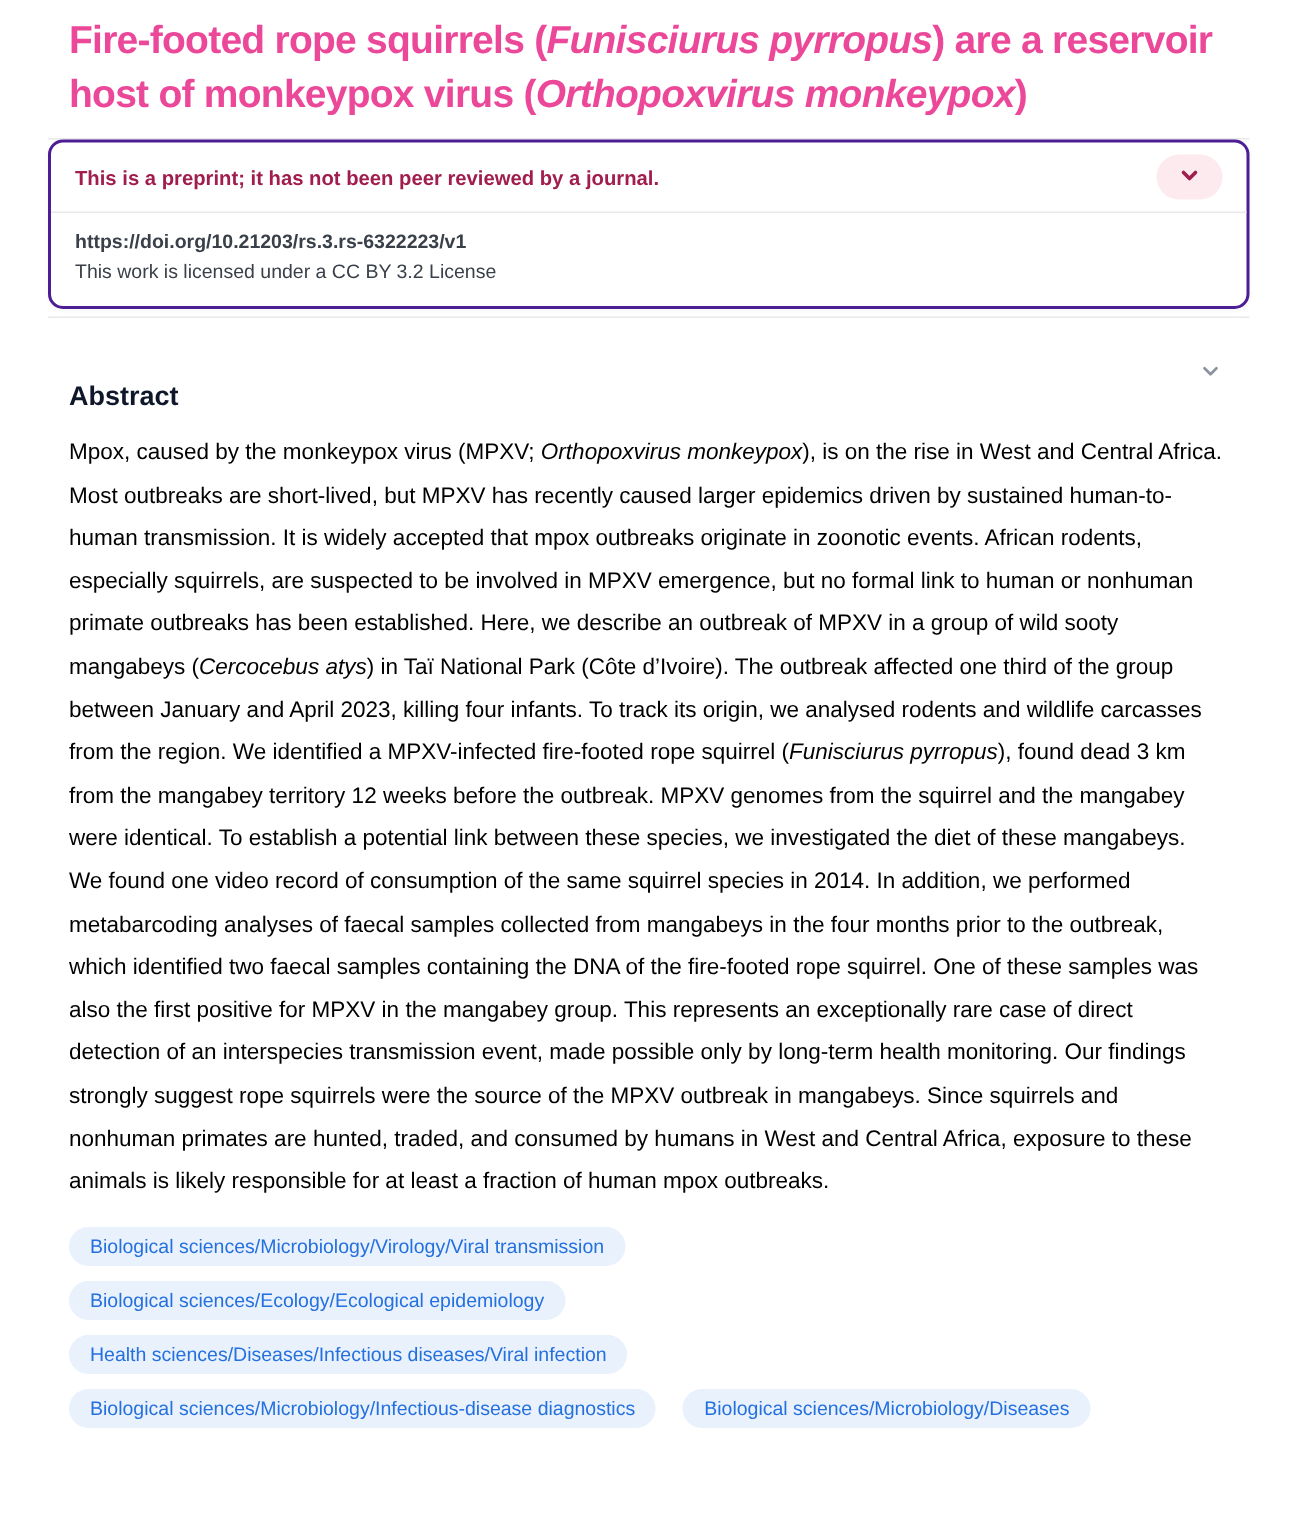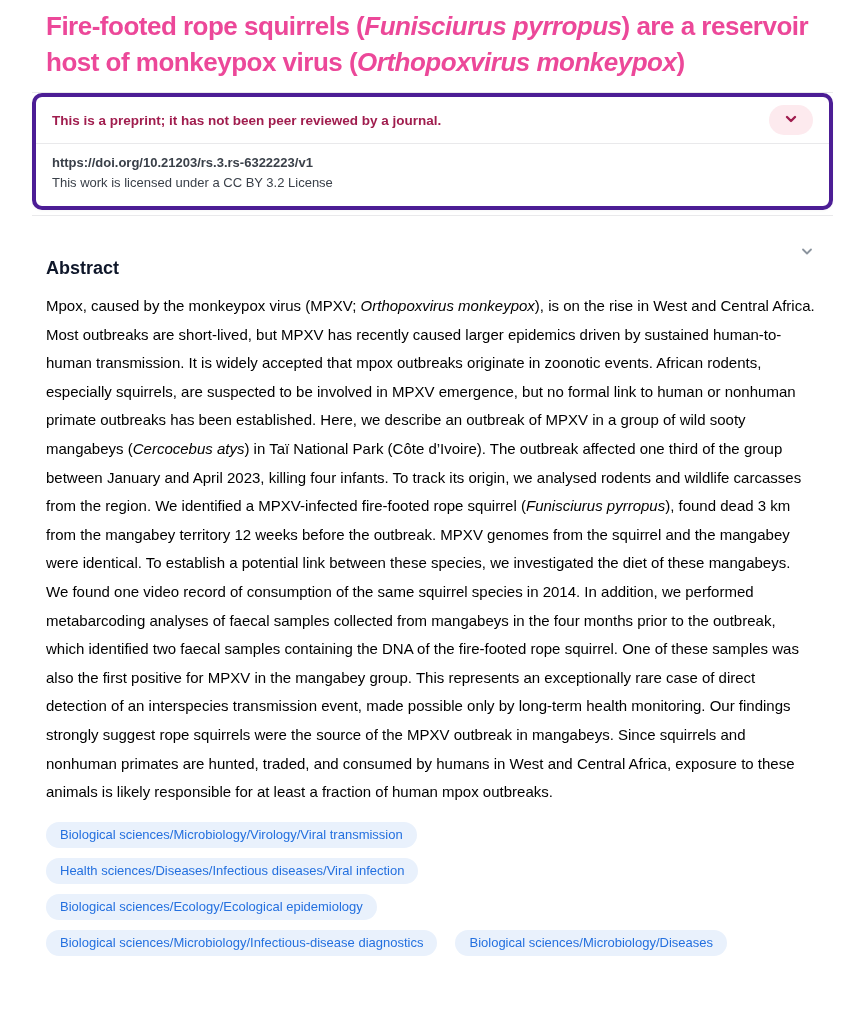--- a/index.html
+++ b/index.html
@@ -23,21 +23,21 @@
 
   .authors-row {
     display: flex; align-items: center; justify-content: space-between;
     padding: 15px 14px;
   }
   .authors-text { font-size: 13.5px; color: #232a36; line-height: 18px; }
 
   .chev { display: inline-block; flex: 0 0 auto; }
 
   .preprint-card {
-    border: 4px solid #4c1d95; border-radius: 10px;
+    border: 2px solid #4c1d95; border-radius: 10px;
     box-shadow: 0 1px 3px rgba(0,0,0,0.04);
     background: #fff;
   }
   .notice-row {
     display: flex; align-items: center; justify-content: space-between;
     padding: 8px 16px;
   }
   .notice-text { font-size: 13.5px; font-weight: 700; color: #a01d4e; }
   .notice-btn {
     width: 44px; height: 30px; border: none; border-radius: 15px;
@@ -110,24 +110,24 @@
     </span>
   </div>
 
   <p class="abstract-body"><span>Mpox, caused by the monkeypox virus (MPXV; </span><span class="sci">Orthopoxvirus monkeypox</span><span>), is on the rise in West and Central Africa. Most outbreaks are short-lived, but MPXV has recently caused larger epidemics driven by sustained human-to-human transmission. It is widely accepted that mpox outbreaks originate in zoonotic events. African rodents, especially squirrels, are suspected to be involved in MPXV emergence, but no formal link to human or nonhuman primate outbreaks has been established. Here, we describe an outbreak of MPXV in a group of wild sooty mangabeys (</span><span class="sci">Cercocebus atys</span><span>) in Taï National Park (Côte d’Ivoire). The outbreak affected one third of the group between January and April 2023, killing four infants. To track its origin, we analysed rodents and wildlife carcasses from the region. We identified a MPXV-infected fire-footed rope squirrel (</span><span class="sci">Funisciurus pyrropus</span><span>), found dead 3 km from the mangabey territory 12 weeks before the outbreak. MPXV genomes from the squirrel and the mangabey were identical. To establish a potential link between these species, we investigated the diet of these mangabeys. We found one video record of consumption of the same squirrel species in 2014. In addition, we performed metabarcoding analyses of faecal samples collected from mangabeys in the four months prior to the outbreak, which identified two faecal samples containing the DNA of the fire-footed rope squirrel. One of these samples was also the first positive for MPXV in the mangabey group. This represents an exceptionally rare case of direct detection of an interspecies transmission event, made possible only by long-term health monitoring. Our findings strongly suggest rope squirrels were the source of the MPXV outbreak in mangabeys. Since squirrels and nonhuman primates are hunted, traded, and consumed by humans in West and Central Africa, exposure to these animals is likely responsible for at least a fraction of human mpox outbreaks.</span></p>
 
   <div class="tags">
     <div class="tag-row">
       <span class="tag-pill">Biological sciences/Microbiology/Virology/Viral transmission</span>
     </div>
     <div class="tag-row">
-      <span class="tag-pill">Health sciences/Diseases/Infectious diseases/Viral infection</span>
+      <span class="tag-pill">Biological sciences/Ecology/Ecological epidemiology</span>
     </div>
     <div class="tag-row">
-      <span class="tag-pill">Biological sciences/Ecology/Ecological epidemiology</span>
+      <span class="tag-pill">Health sciences/Diseases/Infectious diseases/Viral infection</span>
     </div>
     <div class="tag-row">
       <span class="tag-pill">Biological sciences/Microbiology/Infectious-disease diagnostics</span>
       <span class="tag-pill">Biological sciences/Microbiology/Diseases</span>
     </div>
   </div>
 
 </div>
 
 </body></html>

